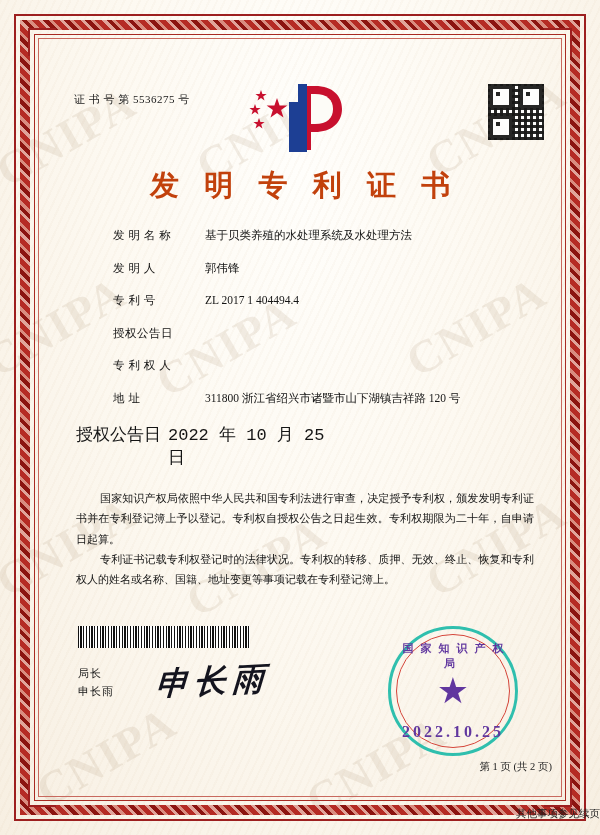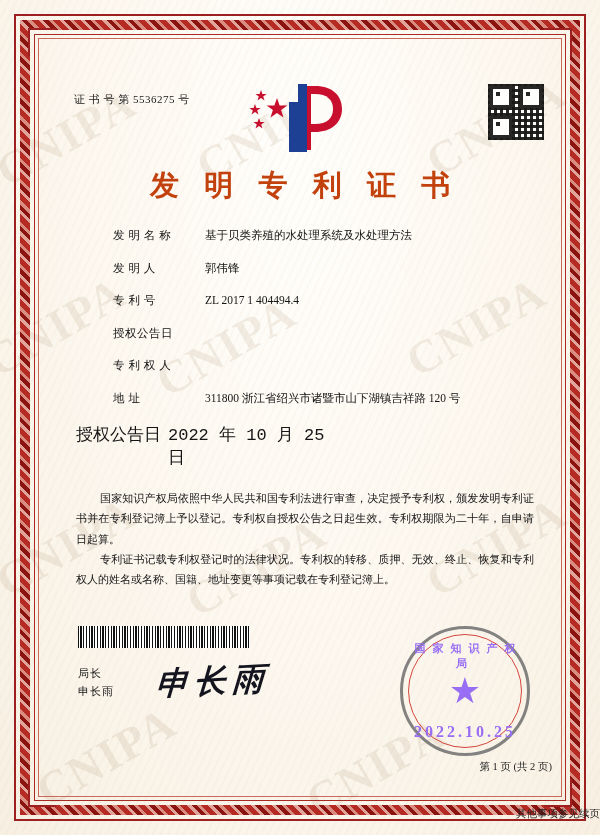--- a/index.html
+++ b/index.html
@@ -236,27 +236,27 @@
     font-size: 32px;
     font-style: italic;
     font-weight: bold;
     color: #14141e;
     letter-spacing: 6px;
     transform: rotate(-3deg) skewX(-6deg);
   }
   
   .seal {
     position: absolute;
-    right: 22px;
+    right: 34px;
     top: 578px;
     width: 124px;
     height: 124px;
-    border: 3px solid #737373;
+    border: 3px solid #14b8a6;
     border-radius: 50%;
-    color: #8b5cf6;
+    color: #4c1d95;
     opacity: 0.88;
   }
   .seal .ring {
     position: absolute;
     inset: 5px;
     border: 1px solid #cf2d22;
     border-radius: 50%;
   }
   .seal .seal-top,
   .seal .seal-bottom {

